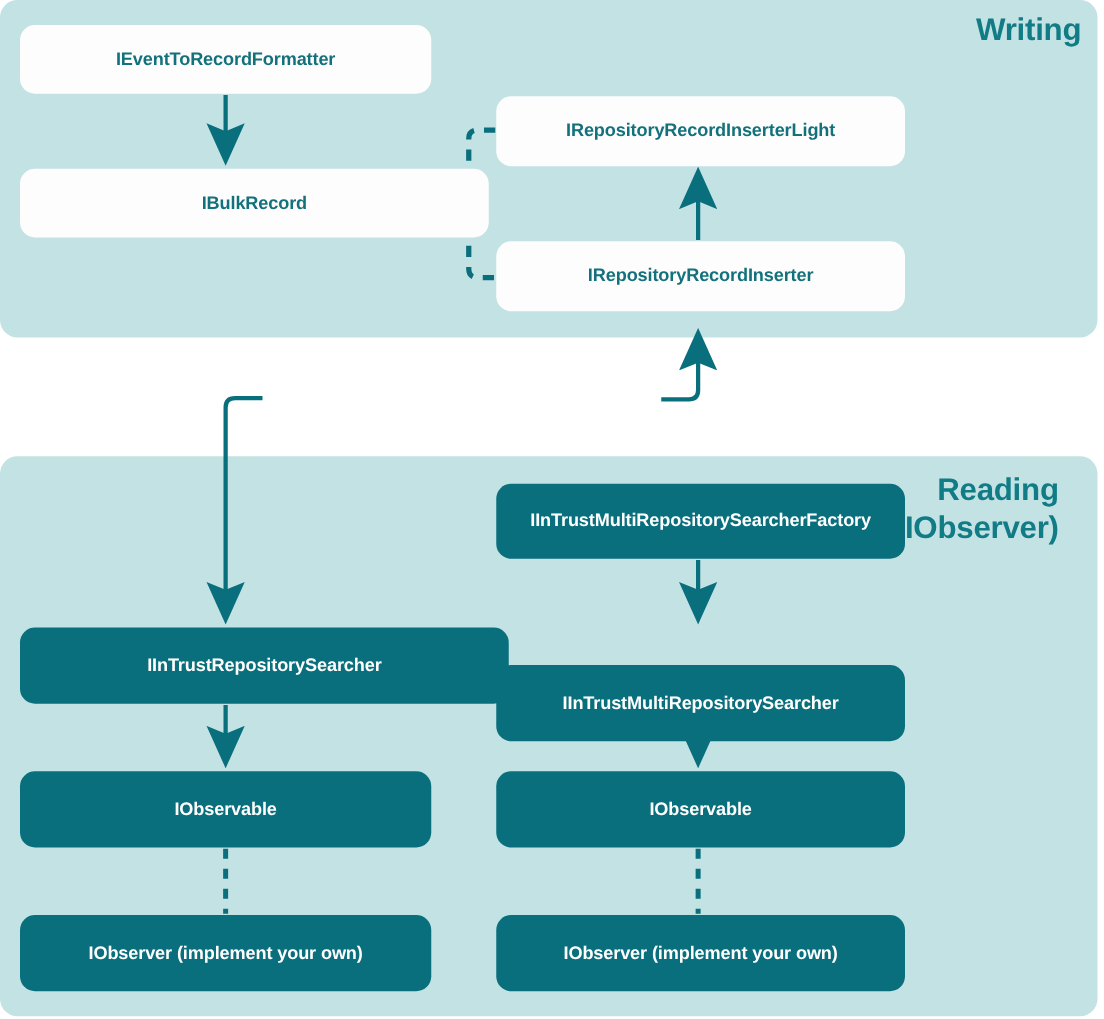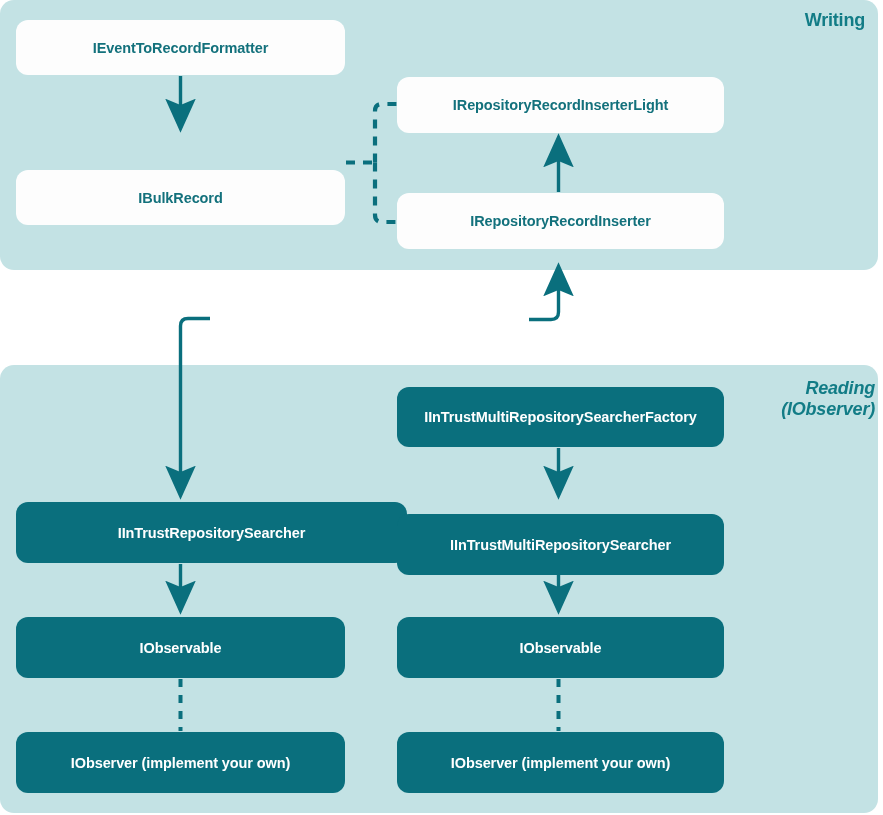--- a/index.html
+++ b/index.html
@@ -33,35 +33,34 @@
   }
   #panel-reading {
     left: 0px;
     top: 365px;
     width: 878px;
     height: 448px;
   }
   .panel-title {
     position: absolute;
     color: #127c86;
-    font-size: 18px;
+    font-size: 25px;
     font-weight: bold;
     text-align: right;
     line-height: 1.18;
     letter-spacing: -0.2px;
   }
   #title-writing {
     right: 18px;
     top: 10px;
   }
   #title-reading {
-    right: 8px;
+    right: 36px;
     top: 378px;
     width: 230px;
-    font-style: italic;
   }
 
   
   .node {
     position: absolute;
     display: flex;
     align-items: center;
     justify-content: center;
     border-radius: 12px;
     box-sizing: border-box;
@@ -79,27 +78,27 @@
     background: #0c97a7;
     color: #ffffff;
   }
   .node.darkteal {
     background: #0a6f7d;
     color: #ffffff;
   }
 
   
   #node-formatter       { left: 16px;  top: 20px;  width: 329px; height: 55px; }
-  #node-bulkrecord      { left: 16px;  top: 135px; width: 329px; height: 55px; margin-top: 35px; }
+  #node-bulkrecord      { left: 16px;  top: 135px; width: 375px; height: 55px; }
   #node-inserter-light  { left: 397px; top: 77px;  width: 327px; height: 56px; }
   #node-inserter        { left: 397px; top: 193px; width: 327px; height: 56px; }
   #node-repository3     { left: 210px; top: 291px; width: 318px; height: 58px; }
   #node-searcher-factory{ left: 397px; top: 387px; width: 327px; height: 60px; }
   #node-repo-searcher   { left: 16px;  top: 502px; width: 391px; height: 61px; }
-  #node-multi-searcher  { left: 397px; top: 514px; width: 327px; height: 61px; }
+  #node-multi-searcher  { left: 397px; top: 532px; width: 327px; height: 61px; }
   #node-observable-left { left: 16px;  top: 617px; width: 329px; height: 61px; }
   #node-observable-right{ left: 397px; top: 617px; width: 327px; height: 61px; }
   #node-observer-left   { left: 16px;  top: 732px; width: 329px; height: 61px; }
   #node-observer-right  { left: 397px; top: 732px; width: 327px; height: 61px; }
 
   
   #connectors {
     position: absolute;
     left: 0;
     top: 0;

